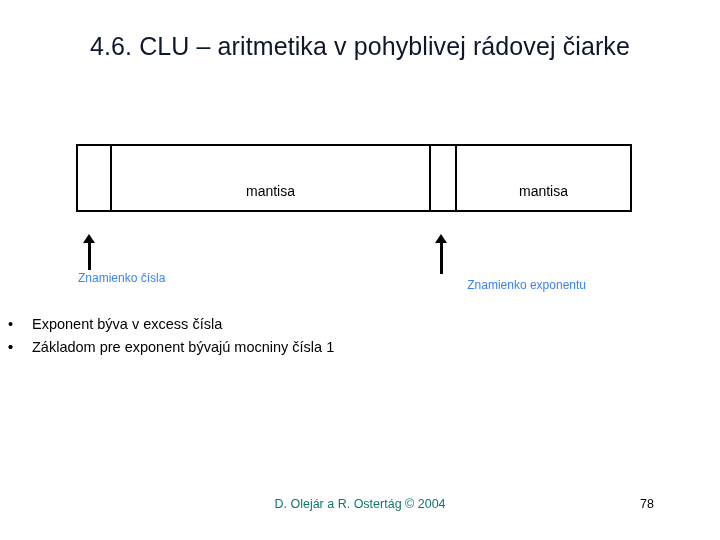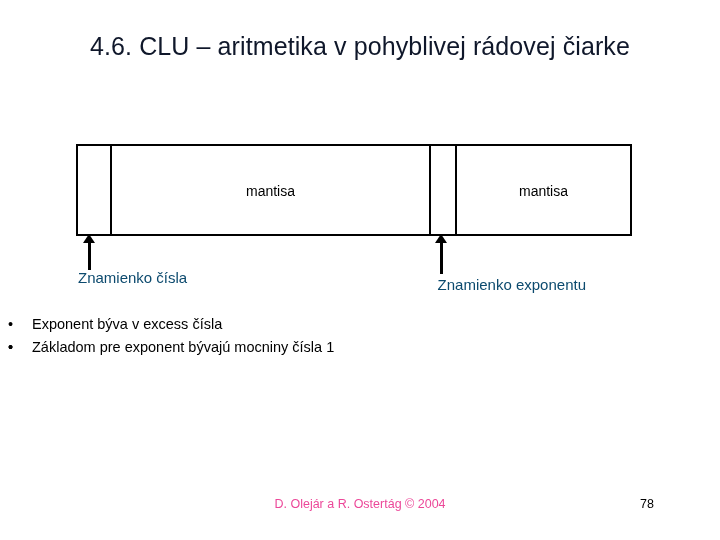--- a/index.html
+++ b/index.html
@@ -38,21 +38,21 @@
   #format-diagram {
     position: absolute;
     left: 76px;
     top: 144px;
     width: 556px;
     height: 92px;
   }
   .field-box {
     position: absolute;
     top: 0;
-    height: 92px;
+    height: 68px;
     box-sizing: border-box;
     border: 2px solid #000000;
     background: #ffffff;
   }
   .field-label {
     position: absolute;
     width: 100%;
     top: 37px;
     text-align: center;
     font-size: 14px;
@@ -90,23 +90,23 @@
     height: 0;
     border-left: 6px solid transparent;
     border-right: 6px solid transparent;
     border-bottom: 9px solid #000000;
   }
   #arrow-sign-number { left: 83px;  top: 234px; height: 36px; }
   #arrow-sign-exp    { left: 435px; top: 234px; height: 40px; }
 
   .callout-label {
     position: absolute;
-    font-size: 15px;
+    font-size: 12px;
     line-height: 18px;
-    color: #0c4a6e;
+    color: #3b82f6;
     white-space: nowrap;
   }
   #label-sign-number { left: 78px;  top: 269px; text-align: left; }
   #label-sign-exp    { left: 420px; top: 276px; width: 166px; text-align: right; white-space: normal; }
 
   
   #bullet-list {
     position: absolute;
     left: 0px;
     top: 313px;
@@ -131,21 +131,21 @@
 
   
   #footer-credit {
     position: absolute;
     left: 0px;
     top: 496px;
     width: 720px;
     text-align: center;
     font-size: 12.5px;
     line-height: 16px;
-    color: #ec4899;
+    color: #0f766e;
   }
   #footer-page-number {
     position: absolute;
     left: 640px;
     top: 496px;
     width: 40px;
     text-align: left;
     font-size: 12.5px;
     line-height: 16px;
     color: #000000;

